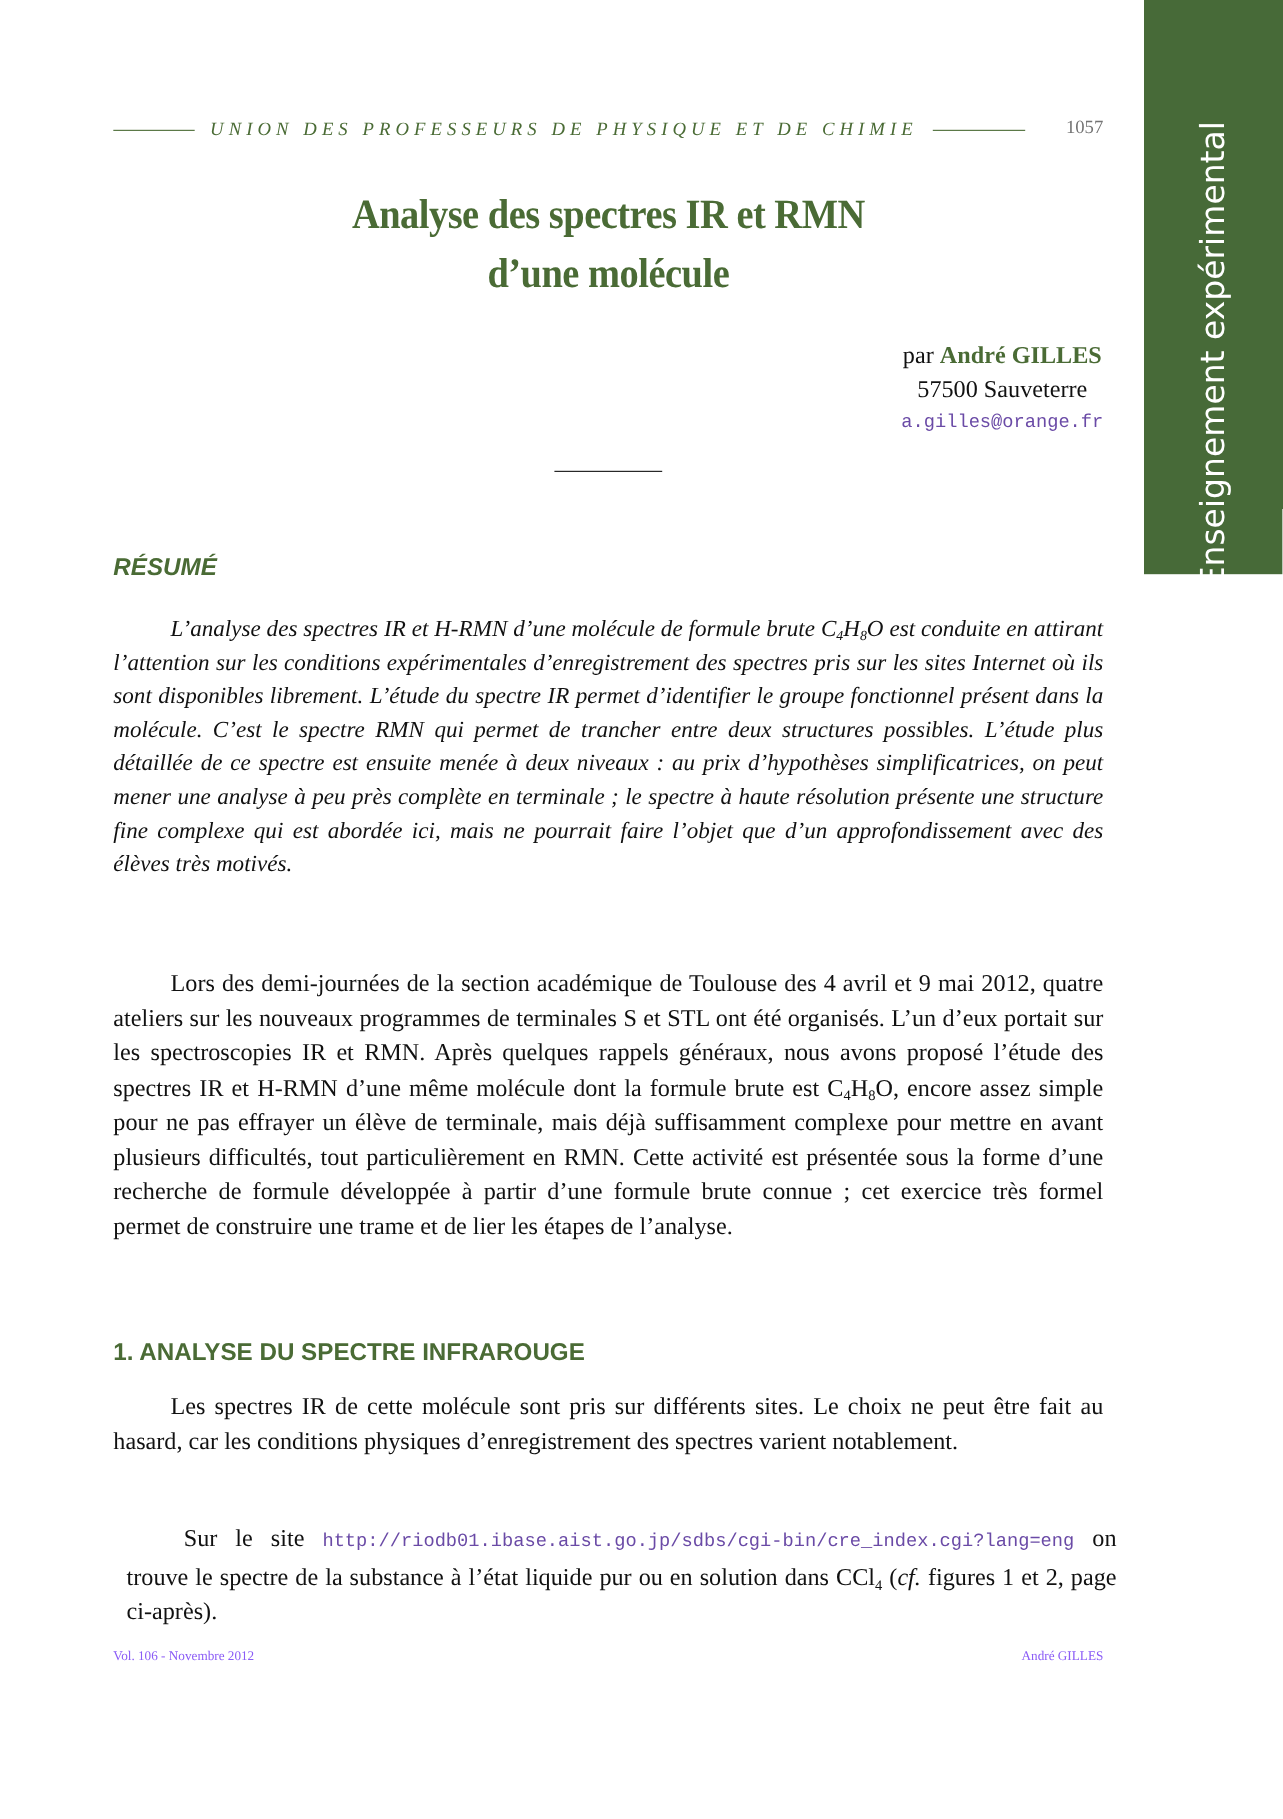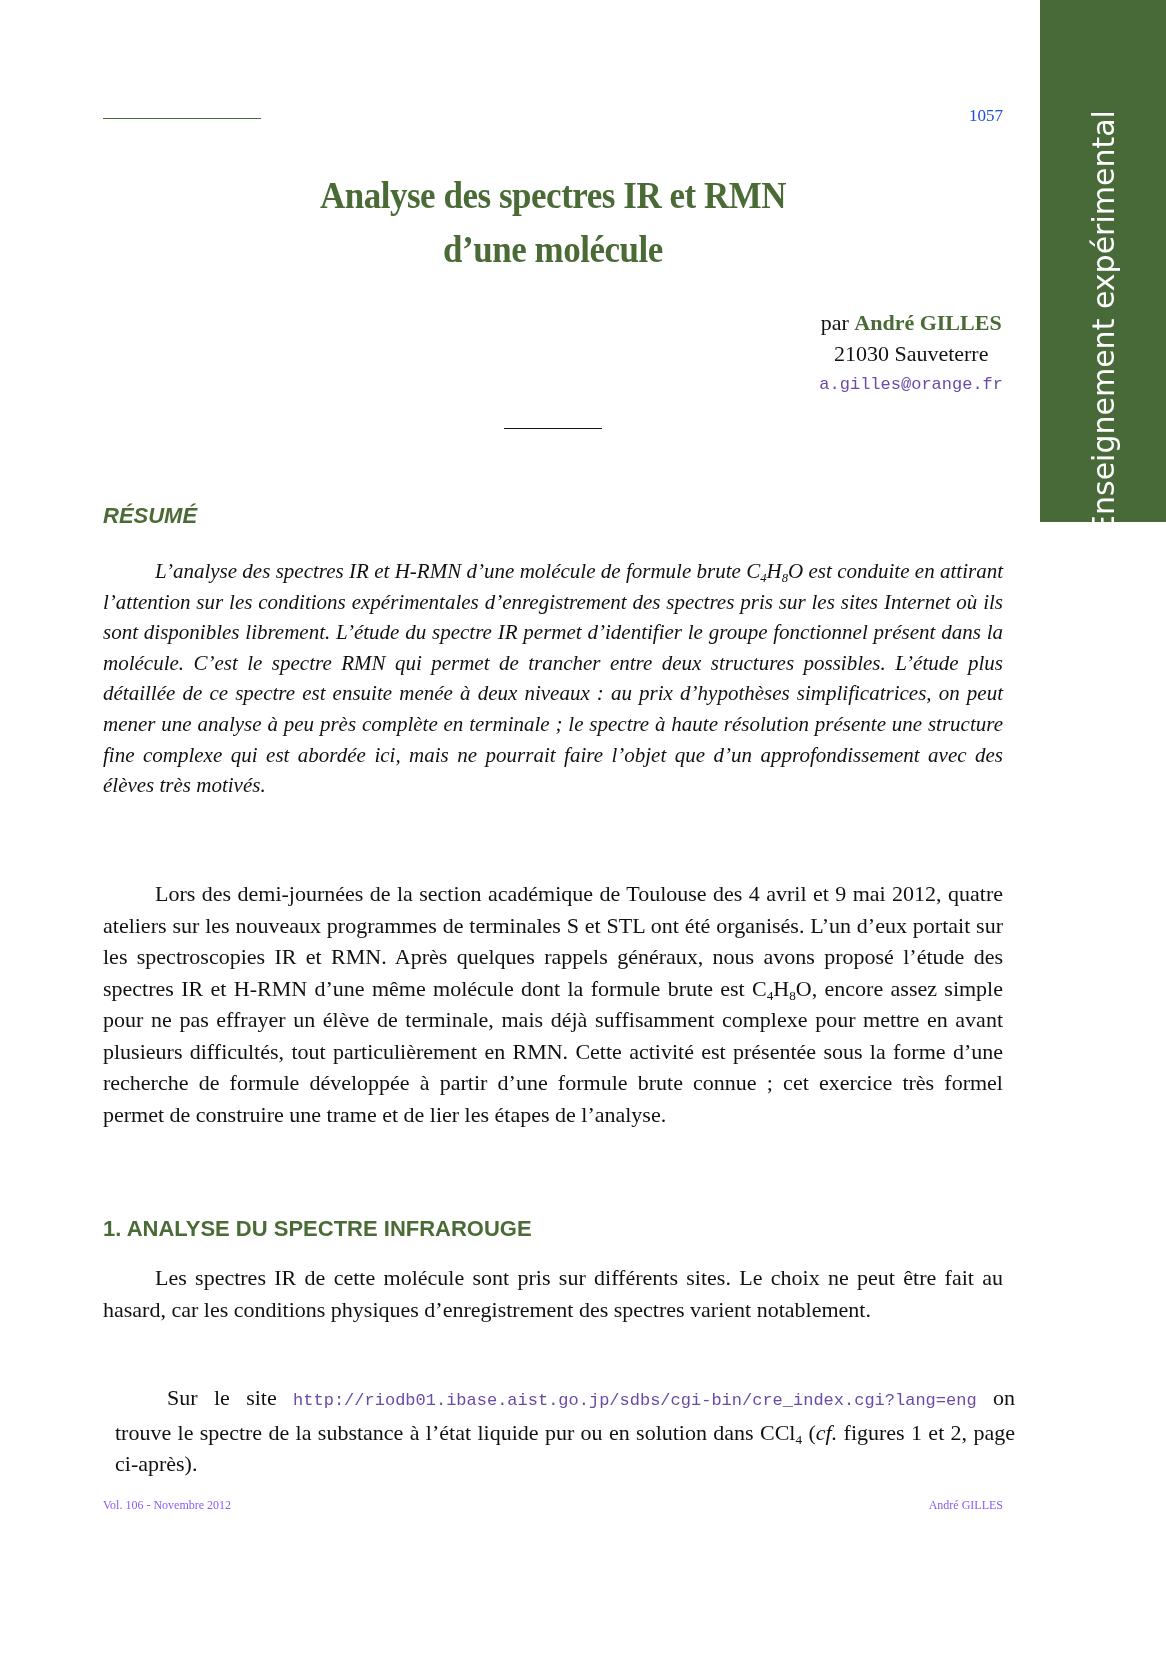--- a/index.html
+++ b/index.html
@@ -4,21 +4,21 @@
 <style>
   html, body { margin: 0; padding: 0; background: #ffffff; }
   body { width: 1166px; height: 1654px; position: relative; overflow: hidden;
          font-family: "Liberation Serif", serif; color: #111; }
   .green { color: #4a6b35; }
   .running-head { position: absolute; top: 106px; left: 103px; width: 900px; height: 24px;
                   display: flex; align-items: center; }
   .rh-rule { height: 1px; background: #4a6b35; }
   .rh-text { font-style: italic; letter-spacing: 4.6px; font-size: 17px; color: #4a6b35;
              margin: 0 14px; white-space: nowrap; }
-  .page-num { position: absolute; top: 106px; right: 163px; font-size: 17px; color: #1d4ed8; }
+  .page-num { position: absolute; top: 106px; right: 163px; font-size: 17px; color: #737373; }
   .side-tab { position: absolute; top: 0; left: 1040px; width: 126px; height: 522px; background: #476a38; }
   .side-tab-text { position: absolute; left: 63px; top: 322px; transform: translate(-50%, -50%) rotate(-90deg);
                    white-space: nowrap; color: #fff; font-family: "DejaVu Sans", sans-serif; font-size: 30px; }
   .title { position: absolute; top: 168px; left: 103px; width: 900px; text-align: center;
            font-family: "Liberation Serif", serif; font-weight: bold; font-size: 38px; line-height: 54px;
            color: #4a6b35; letter-spacing: -0.5px; transform: scaleX(0.92); }
   .byline { position: absolute; right: 163px; top: 307px; text-align: center; font-size: 22px; line-height: 31px; }
   .email { font-family: "Liberation Mono", monospace; font-size: 17px; color: #6a4aa6; }
   .sep { position: absolute; top: 428px; left: 504px; width: 98px; height: 1px; background: #111; }
   .h-sans { font-family: "Liberation Sans", sans-serif; font-weight: bold; color: #4a6b35; font-size: 22px; }
@@ -31,36 +31,37 @@
   .sec-h { position: absolute; top: 1216px; left: 103px; text-align: right; }
   .url { font-family: "Liberation Mono", monospace; font-size: 17px; color: #6a4aa6; }
   .footer { position: absolute; top: 1498px; font-size: 12px; color: #8b5cf6; }
   sub { font-size: 60%; vertical-align: -4px; line-height: 0; }
 </style>
 </head>
 <body>
 
 <div class="running-head">
   <div class="rh-rule" style="width:74px"></div>
+  <span class="rh-text">UNION DES PROFESSEURS DE PHYSIQUE ET DE CHIMIE</span>
   <div class="rh-rule" style="width:84px"></div>
 </div>
 <div class="page-num">1057</div>
 
 <div class="side-tab">
   <div class="side-tab-text">Enseignement expérimental</div>
 </div>
 
 <div class="title">
   <div>Analyse des spectres IR et RMN</div>
   <div>d’une molécule</div>
 </div>
 
 <div class="byline">
   <div><span>par</span> <b class="green">André GILLES</b></div>
-  <div>21030 Sauveterre</div>
+  <div>57500 Sauveterre</div>
   <div class="email">a.gilles@orange.fr</div>
 </div>
 
 <div class="sep"></div>
 
 <div class="h-sans resume-h">RÉSUMÉ</div>
 
 <p class="abstract indent" style="margin:0"><span>L’analyse des spectres IR et H-RMN d’une molécule de formule brute </span><span><span>C</span><sub>4</sub><span>H</span><sub>8</sub><span>O</span></span><span> est conduite en attirant l’attention sur les conditions expérimentales d’enregistrement des spectres pris sur les sites Internet où ils sont disponibles librement. L’étude du spectre IR permet d’identifier le groupe fonctionnel présent dans la molécule. C’est le spectre RMN qui permet de trancher entre deux structures possibles. L’étude plus détaillée de ce spectre est ensuite menée à deux niveaux : au prix d’hypothèses simplificatrices, on peut mener une analyse à peu près complète en terminale ; le spectre à haute résolution présente une structure fine complexe qui est abordée ici, mais ne pourrait faire l’objet que d’un approfondissement avec des élèves très motivés.</span></p>
 
 <p class="body-text indent" style="margin:0; top:878px"><span>Lors des demi-journées de la section académique de Toulouse des 4 avril et 9 mai 2012, quatre ateliers sur les nouveaux programmes de terminales S et STL ont été organisés. L’un d’eux portait sur les spectroscopies IR et RMN. Après quelques rappels généraux, nous avons proposé l’étude des spectres IR et H-RMN d’une même molécule dont la formule brute est </span><span><span>C</span><sub>4</sub><span>H</span><sub>8</sub><span>O</span></span><span>, encore assez simple pour ne pas effrayer un élève de terminale, mais déjà suffisamment complexe pour mettre en avant plusieurs difficultés, tout particulièrement en RMN. Cette activité est présentée sous la forme d’une recherche de formule développée à partir d’une formule brute connue ; cet exercice très formel permet de construire une trame et de lier les étapes de l’analyse.</span></p>

